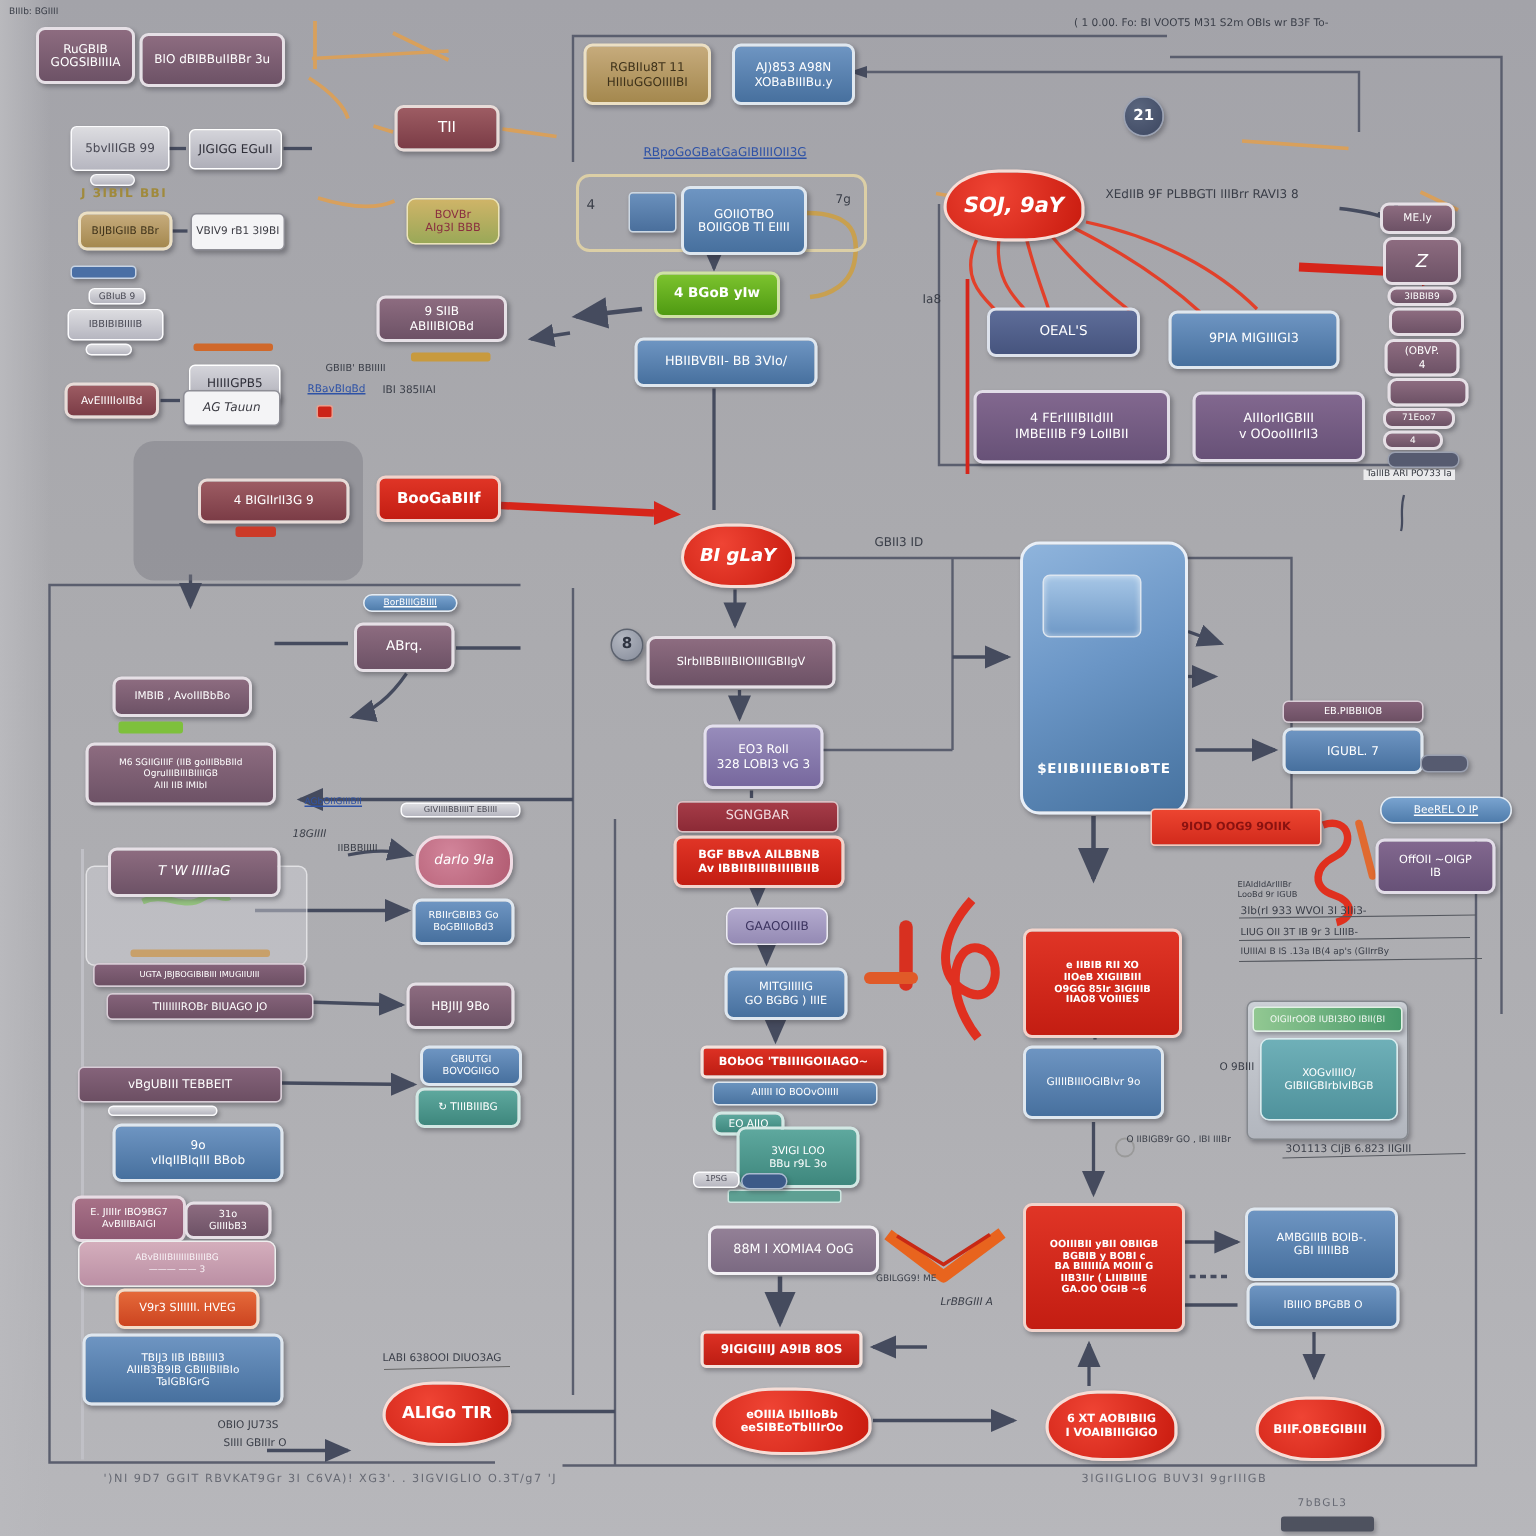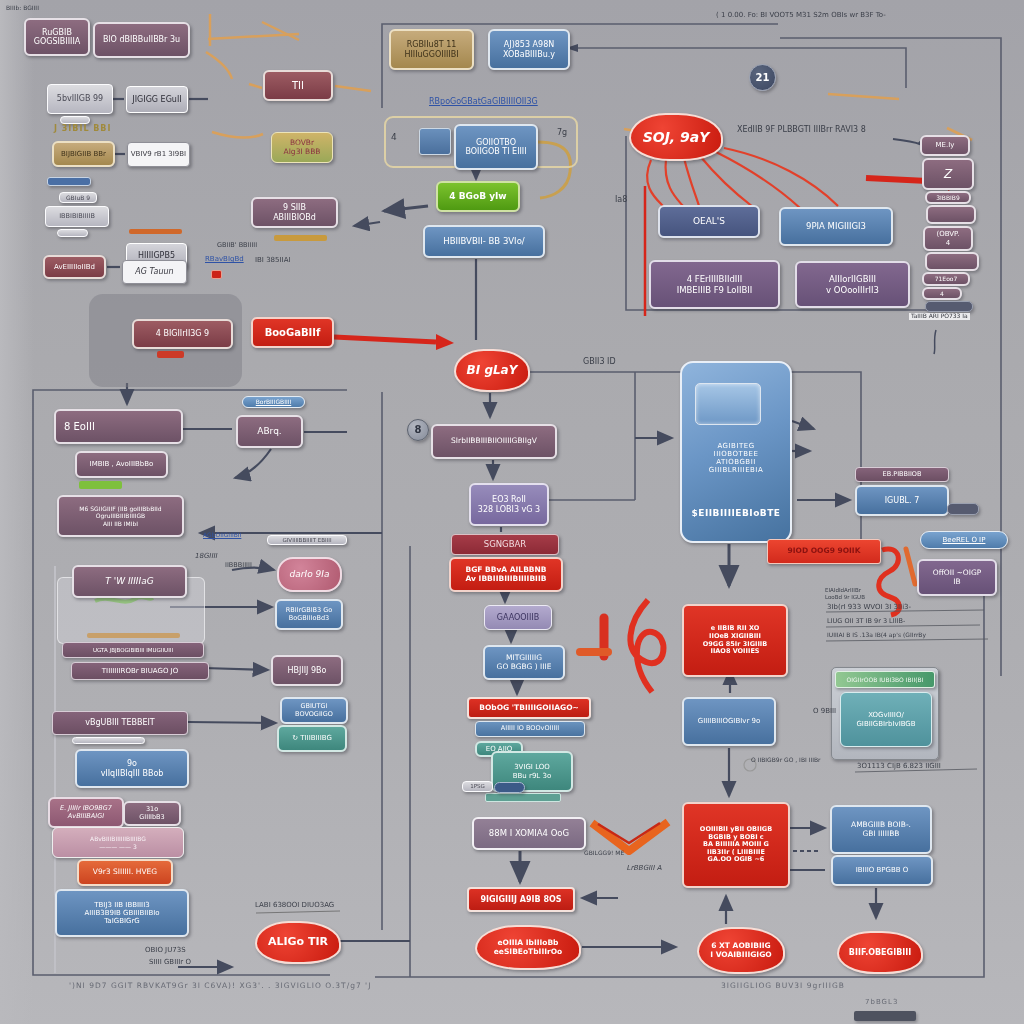--- a/index.html
+++ b/index.html
@@ -247,21 +247,20 @@
     <div class="bx maroon" style="left: 43px; top: 255px; width: 63px; height: 24px; font-size: 7px;">AvEIIIIIoIIBd</div>
     <div class="bx whitebox it" style="left: 122px; top: 260px; width: 65px; height: 24px; font-size: 8px;">AG Tauun</div>
     <div class="bx mauve" style="left: 251px; top: 197px; width: 87px; height: 31px;">9 SIIB
 ABIIIBIOBd</div>
     <div class="bx goldstrip" style="left: 274px; top: 235px; width: 53px; height: 6px;"></div>
     <div class="bx redsq" style="left: 211px; top: 270px; width: 11px; height: 9px;"></div>
     <div class="bx maroon" style="left: 132px; top: 319px; width: 101px; height: 30px; font-size: 8px;">4 BIGIIrII3G 9</div>
     <div class="bx redstrip" style="left: 157px; top: 351px; width: 27px; height: 7px;"></div>
     <div class="bx red" style="left: 251px; top: 317px; width: 83px; height: 31px; font-size: 10px;">BooGaBIIf</div>
     <div class="bx redblob it" style="left: 454px; top: 349px; width: 76px; height: 43px; font-size: 12px;">BI gLaY</div>
-    <div class="bx mauve alignl" style="left: 54px; top: 409px; width: 129px; height: 35px; font-size: 10px;">8 EoIII</div>
     <div class="bx bluepill" style="left: 242px; top: 396px; width: 63px; height: 12px; font-size: 6px;">BorBIIIGBIIII</div>
     <div class="bx mauve" style="left: 236px; top: 415px; width: 67px; height: 33px; font-size: 9px;">ABrq.</div>
     <div class="bx mauve" style="left: 75px; top: 451px; width: 93px; height: 27px; font-size: 7px;">IMBIB , AvoIIIBbBo</div>
     <div class="bx greenstrip" style="left: 79px; top: 481px; width: 43px; height: 8px;"></div>
     <div class="bx mauve" style="left: 57px; top: 495px; width: 127px; height: 42px; font-size: 6px;">M6 SGIIGIIIF (IIB goIIIBbBIId
 OgruIIIBIIIBIIIIGB
 AIII IIB IMIbI</div>
     <div class="bx silver" style="left: 267px; top: 535px; width: 80px; height: 10px; font-size: 5.5px;">GIVIIIIBBIIIIT EBIIII</div>
     <div class="bx mauve it" style="left: 72px; top: 565px; width: 115px; height: 33px; font-size: 9px;">T 'W IIIIIaG</div>
     <div class="bx pinkblob it" style="left: 277px; top: 557px; width: 65px; height: 35px; font-size: 9px;">darIo 9Ia</div>
@@ -271,21 +270,21 @@
     <div class="bx mauvebar" style="left: 52px; top: 711px; width: 136px; height: 24px; font-size: 8px;">vBgUBIII TEBBEIT</div>
     <div class="bx silver" style="left: 72px; top: 737px; width: 73px; height: 7px;"></div>
     <div class="bx blue" style="left: 75px; top: 749px; width: 114px; height: 39px; font-size: 8px;">9o
 vIIqIIBIqIII BBob</div>
     <div class="bx blue" style="left: 275px; top: 599px; width: 68px; height: 31px; font-size: 6.5px;">RBIIrGBIB3 Go
 BoGBIIIoBd3</div>
     <div class="bx mauve" style="left: 271px; top: 655px; width: 72px; height: 31px; font-size: 8px;">HBJIIJ 9Bo</div>
     <div class="bx blue" style="left: 280px; top: 697px; width: 68px; height: 27px; font-size: 6.5px;">GBIUTGI
 BOVOGIIGO</div>
     <div class="bx teal" style="left: 277px; top: 725px; width: 70px; height: 27px; font-size: 7px;">↻ TIIIBIIIBG</div>
-    <div class="bx pinkmauve" style="left: 48px; top: 797px; width: 76px; height: 31px; font-size: 6.5px; font-style: italic;">E. JIIIIr IBO9BG7
+    <div class="bx pinkmauve" style="left: 48px; top: 797px; width: 76px; height: 31px; font-size: 6.5px;">E. JIIIIr IBO9BG7
 AvBIIIBAIGI</div>
     <div class="bx mauve" style="left: 123px; top: 801px; width: 58px; height: 25px; font-size: 6.5px;">31o
 GIIIIbB3</div>
     <div class="bx pinkpanel" style="left: 52px; top: 827px; width: 132px; height: 31px; font-size: 6px;">ABvBIIIBIIIIIIBIIIIBG
 ———  ——  3</div>
     <div class="bx orangebox" style="left: 77px; top: 859px; width: 96px; height: 27px; font-size: 7.5px;">V9r3 SIIIIII. HVEG</div>
     <div class="bx blue" style="left: 55px; top: 889px; width: 134px; height: 48px; font-size: 7px;">TBIJ3 IIB IBBIIII3
 AIIIB3B9IB GBIIIBIIBIo
 TaIGBIGrG</div>
     <div class="bx redblob" style="left: 255px; top: 921px; width: 86px; height: 43px; font-size: 11px;">ALIGo TIR</div>
@@ -306,33 +305,29 @@
 BBu r9L 3o</div>
     <div class="bx tealstrip" style="left: 485px; top: 793px; width: 76px; height: 9px;"></div>
     <div class="bx silver" style="left: 462px; top: 781px; width: 31px; height: 11px; font-size: 5.5px;">1PSG</div>
     <div class="bx darkbluepill" style="left: 494px; top: 782px; width: 31px; height: 11px;"></div>
     <div class="bx graypurple" style="left: 472px; top: 817px; width: 114px; height: 33px; font-size: 8.5px;">88M I XOMIA4   OoG</div>
     <div class="bx redbar" style="left: 467px; top: 887px; width: 108px; height: 25px; font-size: 8px;">9IGIGIIIJ A9IB 8OS</div>
     <div class="bx redblob" style="left: 475px; top: 925px; width: 106px; height: 45px; font-size: 7.5px;">eOIIIA  IbIIIoBb
 eeSIBEoTbIIIrOo</div>
     <div class="bx bigblue" style="left: 680px; top: 361px; width: 112px; height: 182px;"></div>
     <div class="bx screen" style="left: 695px; top: 383px; width: 66px; height: 42px;"></div>
-    <div class="bx paneltext" style="left: 688px; top: 420px; width: 96px; height: 76px;">AGIBITEG
-IIIOBOTBEE
-ATIOBGBII
-GIIIBLRIIIEBIA</div>
     <div class="bx panelbottom" style="left: 686px; top: 500px; width: 100px; height: 26px;">$EIIBIIIIEBIoBTE</div>
     <div class="bx mauvebar" style="left: 855px; top: 467px; width: 94px; height: 15px; font-size: 6.5px;">EB.PIBBIIOB</div>
     <div class="bx blue" style="left: 855px; top: 485px; width: 94px; height: 31px; font-size: 8px;">IGUBL.  7</div>
     <div class="bx darkpill" style="left: 947px; top: 503px; width: 32px; height: 12px;"></div>
     <div class="bx redbar2" style="left: 767px; top: 539px; width: 114px; height: 25px; font-size: 7.5px;">9IOD OOG9 9OIIK</div>
     <div class="bx bluepill" style="left: 920px; top: 531px; width: 88px; height: 18px; font-size: 7px;">BeeREL O IP</div>
     <div class="bx purple" style="left: 917px; top: 559px; width: 80px; height: 37px; font-size: 7.5px;">OffOII ~OIGP
 IB</div>
-    <div class="bx red" style="left: 682px; top: 604px; width: 106px; height: 73px; font-size: 6.5px;">e IIBIB RII XO
+    <div class="bx red" style="left: 682px; top: 619px; width: 106px; height: 73px; font-size: 6.5px;">e IIBIB RII XO
 IIOeB XIGIIBIII
 O9GG 85Ir 3IGIIIB
 IIAO8 VOIIIES</div>
     <div class="bx blue" style="left: 682px; top: 697px; width: 94px; height: 49px; font-size: 7px;">GIIIIBIIIOGIBIvr 9o</div>
     <div class="bx silvercard" style="left: 831px; top: 667px; width: 108px; height: 93px;"></div>
     <div class="bx greenhdr" style="left: 835px; top: 671px; width: 100px; height: 17px; font-size: 6px;">OIGIIrOOB IUBI3BO IBII(BI</div>
     <div class="bx tealinner" style="left: 840px; top: 692px; width: 92px; height: 55px; font-size: 7px;">XOGvIIIIO/
 GIBIIGBIrbIvIBGB</div>
     <div class="bx red" style="left: 682px; top: 802px; width: 108px; height: 86px; font-size: 6.5px;">OOIIIBII yBII OBIIGB
 BGBIB y BOBI c

